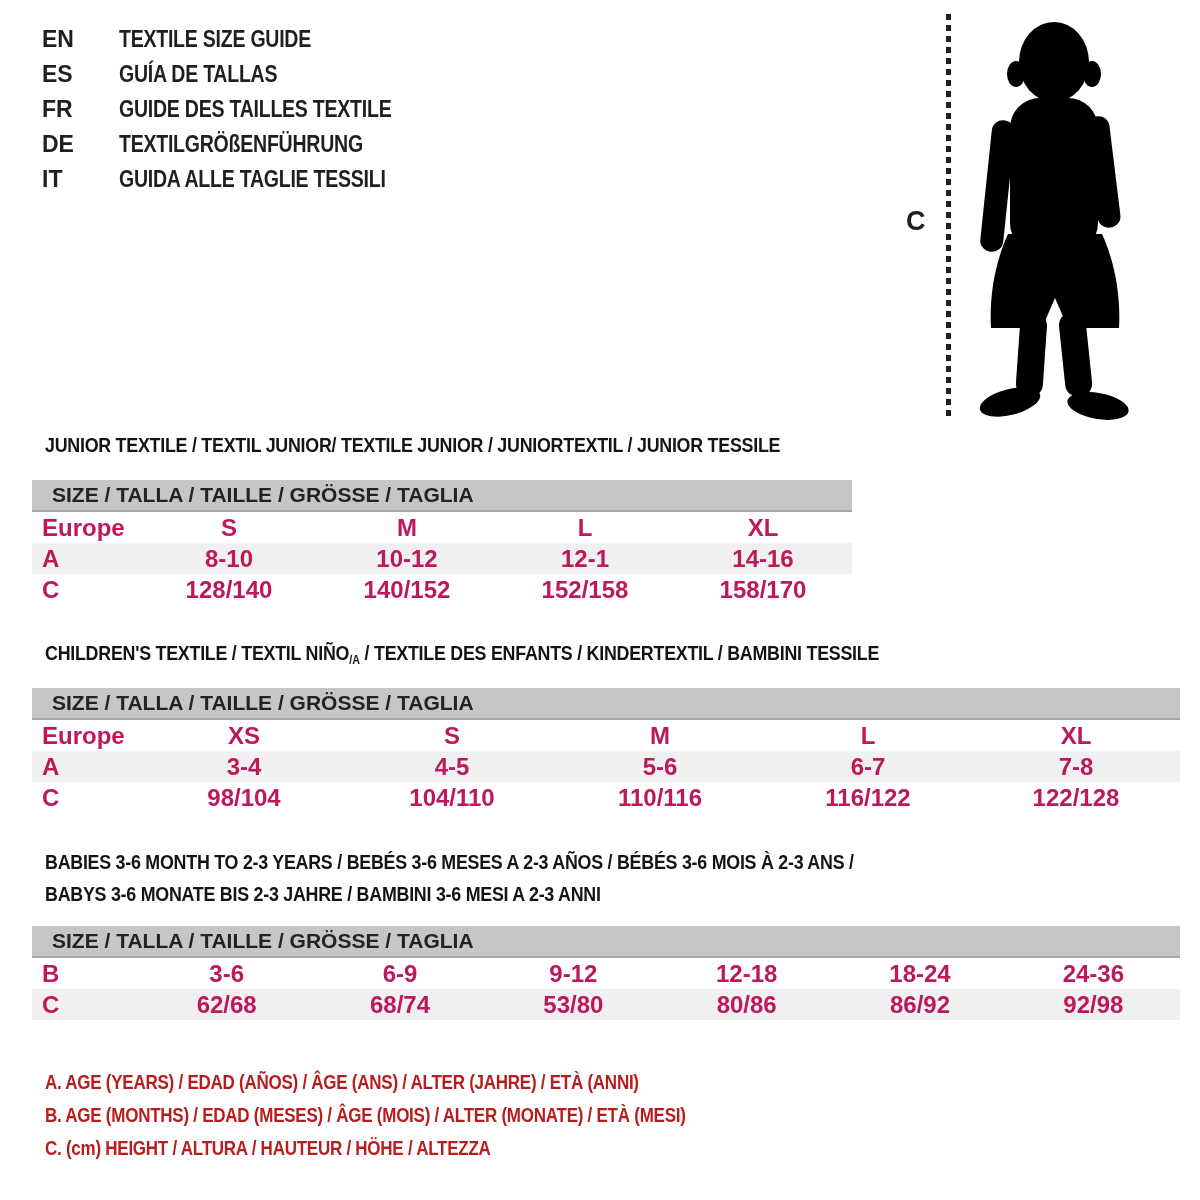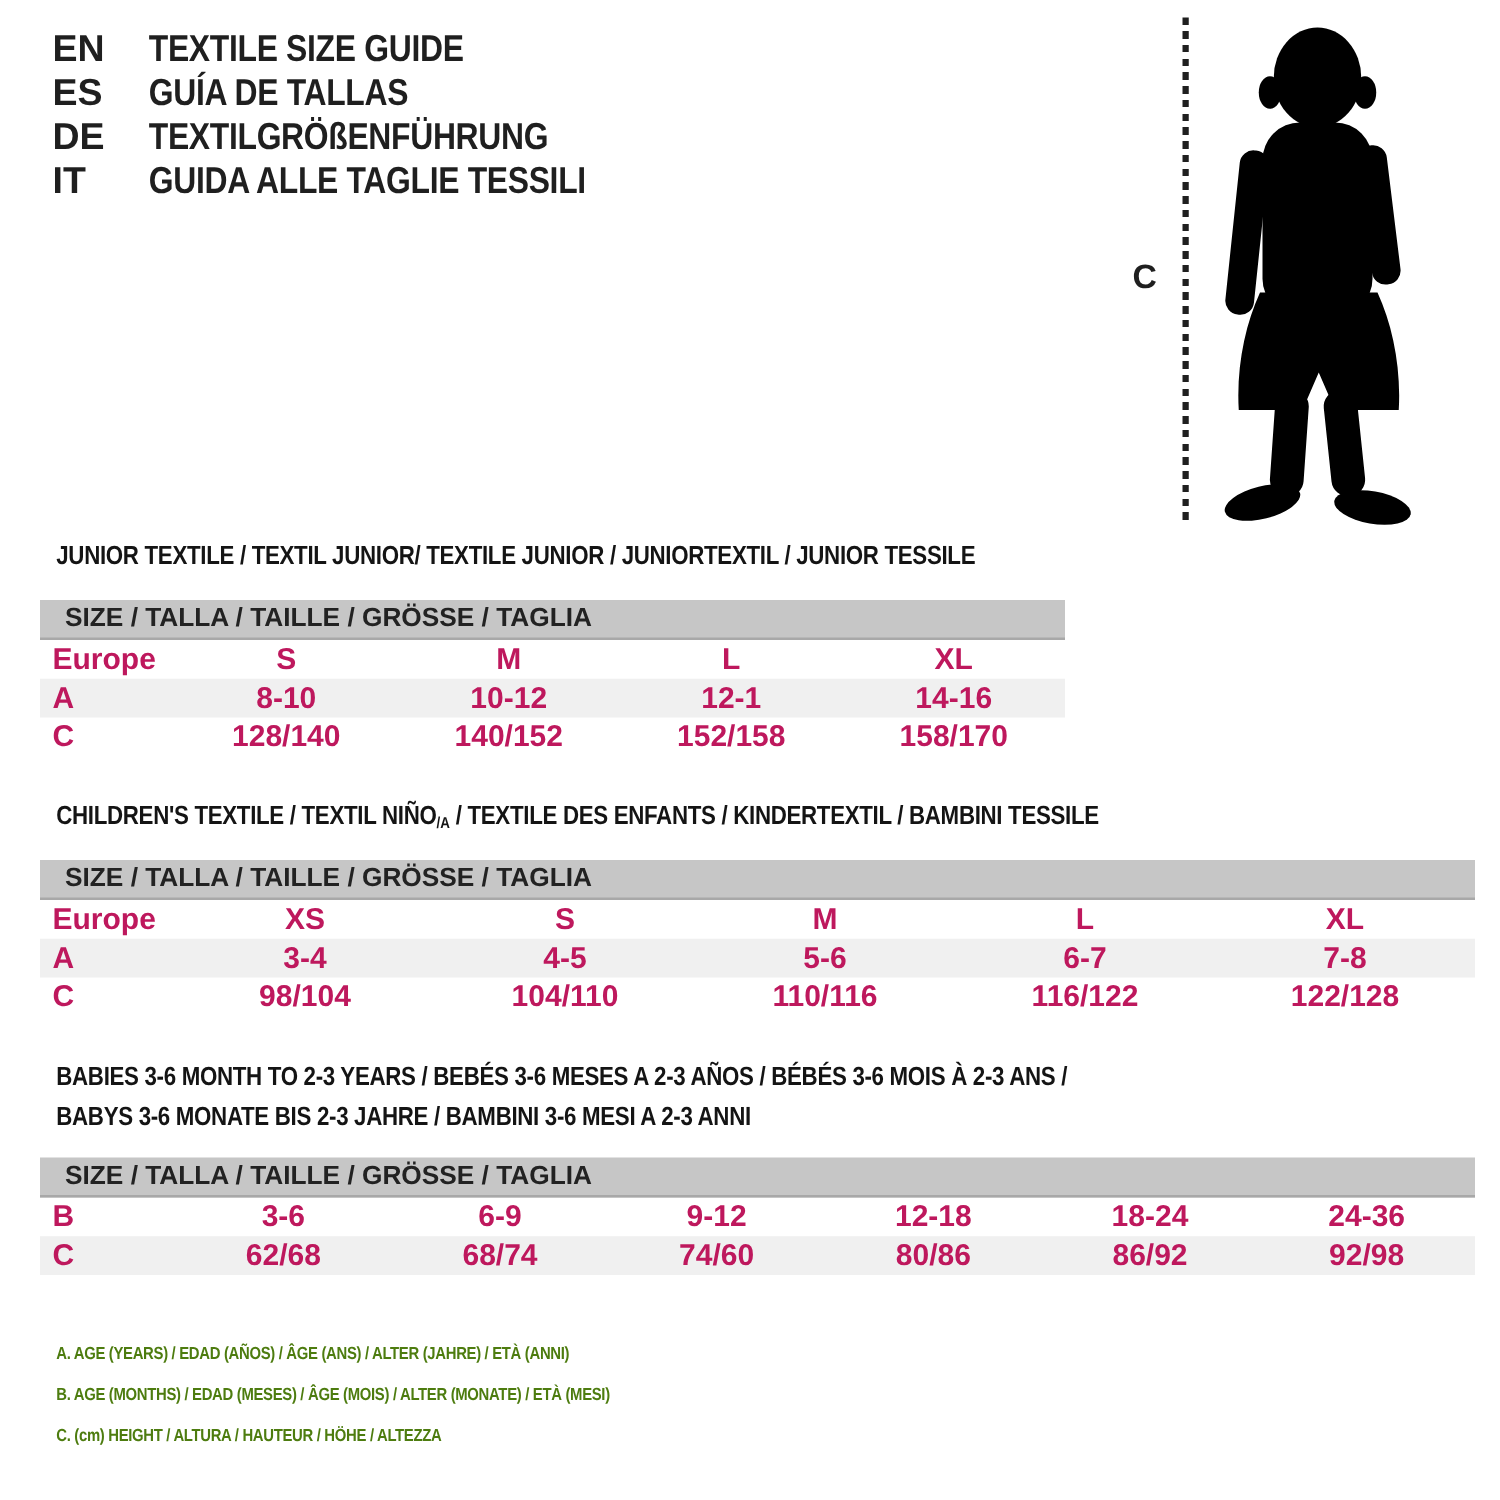--- a/index.html
+++ b/index.html
@@ -26,21 +26,21 @@
   }
   .cond {
     display: inline-block;
     transform: scaleX(0.85);
     transform-origin: 0 50%;
     white-space: nowrap;
     letter-spacing: -0.3px;
   }
   
   .langs { position: absolute; left: 42px; top: 22px; }
-  .lang-row { display: flex; height: 35px; line-height: 35px; font-size: 30px; }
+  .lang-row { display: flex; height: 35px; line-height: 35px; font-size: 23px; }
   .lang-code { width: 77px; }
   
   .height-line {
     position: absolute; left: 946px; top: 14px;
     width: 5px; height: 404px;
     background: repeating-linear-gradient(to bottom, var(--text) 0 6px, transparent 6px 11px);
   }
   .height-label {
     position: absolute; left: 906px; top: 206px;
     font-size: 27px; line-height: 30px;
@@ -69,35 +69,39 @@
   }
   .trow { display: grid; height: 31px; line-height: 31px; font-size: 24px; color: #be185d; }
   .cols-4 { grid-template-columns: 108px repeat(4, 1fr); }
   .cols-5 { grid-template-columns: 108px repeat(5, 1fr); }
   .cols-6 { grid-template-columns: 108px repeat(6, 1fr); }
   .trow.shaded { background: var(--row-shaded); }
   .cell { text-align: center; overflow: hidden; }
   .cell.label { text-align: left; padding-left: 10px; }
   
   .legend { position: absolute; left: 45px; top: 1066px; }
-  .legend-line { height: 33px; line-height: 33px; font-size: 14px; color: #4d7c0f; }
+  .legend-line { height: 33px; line-height: 33px; font-size: 20px; color: #b91c1c; }
 </style>
 </head>
 <body>
 
 <div class="page">
 
   <div class="langs">
     <div class="lang-row">
       <span class="lang-code">EN</span>
       <span class="cond">TEXTILE SIZE GUIDE</span>
     </div>
     <div class="lang-row">
       <span class="lang-code">ES</span>
       <span class="cond">GUÍA DE TALLAS</span>
+    </div>
+    <div class="lang-row">
+      <span class="lang-code">FR</span>
+      <span class="cond">GUIDE DES TAILLES TEXTILE</span>
     </div>
     <div class="lang-row">
       <span class="lang-code">DE</span>
       <span class="cond">TEXTILGRÖßENFÜHRUNG</span>
     </div>
     <div class="lang-row">
       <span class="lang-code">IT</span>
       <span class="cond">GUIDA ALLE TAGLIE TESSILI</span>
     </div>
   </div>
@@ -191,21 +195,21 @@
       <div class="cell">6-9</div>
       <div class="cell">9-12</div>
       <div class="cell">12-18</div>
       <div class="cell">18-24</div>
       <div class="cell">24-36</div>
     </div>
     <div class="trow cols-6 shaded">
       <div class="cell label">C</div>
       <div class="cell">62/68</div>
       <div class="cell">68/74</div>
-      <div class="cell">74/60</div>
+      <div class="cell">53/80</div>
       <div class="cell">80/86</div>
       <div class="cell">86/92</div>
       <div class="cell">92/98</div>
     </div>
   </div>
 
   <div class="legend">
     <div class="legend-line"><span class="cond">A. AGE (YEARS) / EDAD (AÑOS) / ÂGE (ANS) / ALTER (JAHRE) / ETÀ (ANNI)</span></div>
     <div class="legend-line"><span class="cond">B. AGE (MONTHS) / EDAD (MESES) / ÂGE (MOIS) / ALTER (MONATE) / ETÀ (MESI)</span></div>
     <div class="legend-line"><span class="cond">C. (cm) HEIGHT / ALTURA / HAUTEUR / HÖHE / ALTEZZA</span></div>

